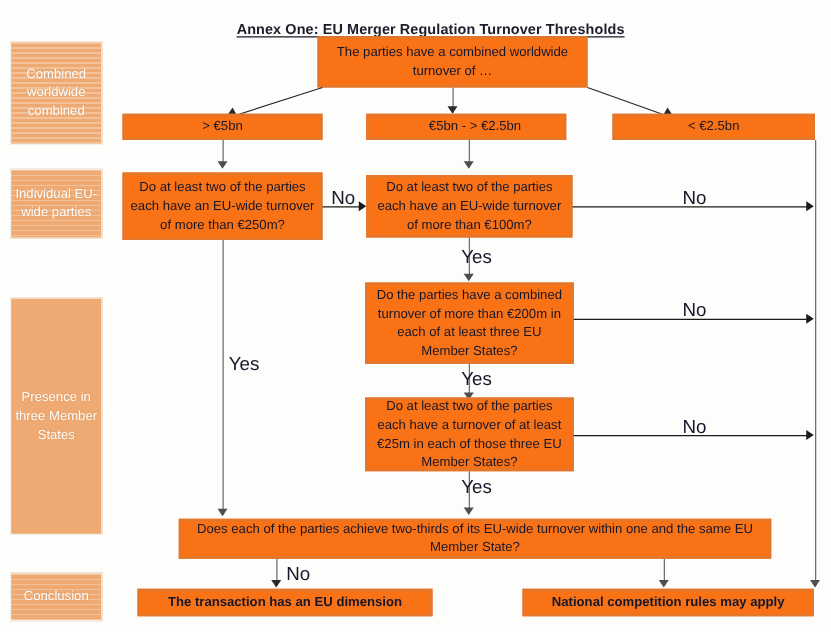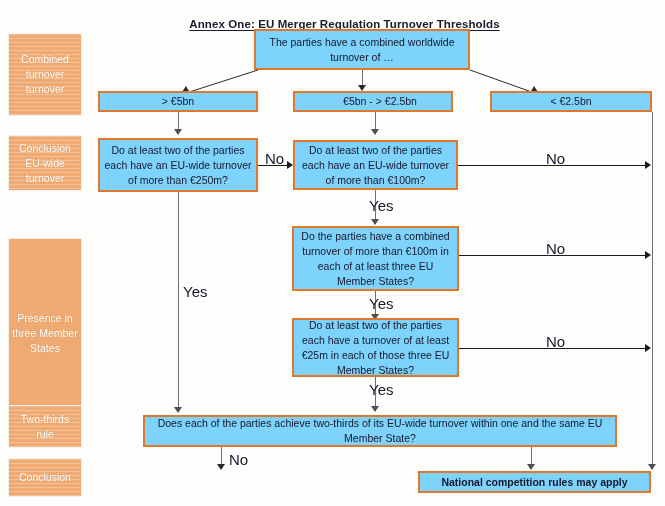--- a/index.html
+++ b/index.html
@@ -57,21 +57,21 @@
     text-shadow: 0 0 1px rgba(150,80,20,0.35);
   }
   .stage.plain {
     background-image: none;
   }
 
   
   .box {
     position: absolute;
     box-sizing: border-box;
-    background: #7dd3fc;
+    background: #f97316;
     border: 2px solid #e2762a;
     color: #17172b;
     font-size: 10.5px;
     line-height: 15px;
     text-align: center;
     display: flex;
     align-items: center;
     justify-content: center;
     padding: 2px 4px;
   }
@@ -123,34 +123,31 @@
   }
 </style>
 </head>
 <body>
 
 <div id="canvas">
 
   <div id="title">Annex One: EU Merger Regulation Turnover Thresholds</div>
 
   <div class="stage" style="top:33px;height:83px;">
-    <span>Combined turnover turnover</span>
+    <span>Combined worldwide combined</span>
   </div>
 
   <div class="stage" style="top:135px;height:56px;">
-    <span>Conclusion EU-wide turnover</span>
+    <span>Individual EU-wide parties</span>
   </div>
 
   <div class="stage plain" style="top:200px;height:190px;margin-top:38px;">
     <span>Presence in three Member States</span>
   </div>
 
-  <div class="stage" style="top:405px;height:43px;">
-    <span>Two-thirds rule</span>
-  </div>
 
   <div class="stage" style="top:458px;height:39px;">
     <span>Conclusion</span>
   </div>
 
   <div class="box" style="left:254px;top:29px;width:216px;height:41px;">
     <span>The parties have a combined worldwide turnover of …</span>
   </div>
 
   <svg class="diag" style="left:170px;top:68px;" width="90" height="34">
@@ -205,21 +202,21 @@
 
   <div class="vline" style="left:178px;top:192px;height:220px;"></div>
   <div class="arrow-down" style="left:174px;top:407px;"></div>
   <div class="elabel" style="left:183px;top:283px;">Yes</div>
 
   <div class="vline" style="left:375px;top:190px;height:32px;"></div>
   <div class="arrow-down" style="left:371px;top:219px;"></div>
   <div class="elabel" style="left:369px;top:197px;">Yes</div>
 
   <div class="box" style="left:292px;top:226px;width:167px;height:65px;">
-    <span>Do the parties have a combined turnover of more than €100m in each of at least three EU Member States?</span>
+    <span>Do the parties have a combined turnover of more than €200m in each of at least three EU Member States?</span>
   </div>
 
   <div class="hline" style="left:459px;top:255px;width:188px;"></div>
   <div class="arrow-right" style="left:645px;top:251px;"></div>
   <div class="elabel" style="left:546px;top:240px;">No</div>
 
   <div class="vline" style="left:375px;top:291px;height:27px;"></div>
   <div class="arrow-down" style="left:371px;top:314px;"></div>
   <div class="elabel" style="left:369px;top:295px;">Yes</div>
 
@@ -239,18 +236,21 @@
     <span>Does each of the parties achieve two-thirds of its EU-wide turnover within one and the same EU Member State?</span>
   </div>
 
   <div class="vline" style="left:221px;top:447px;height:21px;"></div>
   <div class="arrow-down dark" style="left:217px;top:464px;"></div>
   <div class="elabel" style="left:229px;top:451px;">No</div>
 
   <div class="vline" style="left:531px;top:447px;height:21px;"></div>
   <div class="arrow-down" style="left:527px;top:464px;"></div>
 
+  <div class="box bold-text" style="left:110px;top:471px;width:236px;height:22px;">
+    <span>The transaction has an EU dimension</span>
+  </div>
 
   <div class="box bold-text" style="left:418px;top:471px;width:233px;height:22px;">
     <span>National competition rules may apply</span>
   </div>
 
 </div>
 
 </body></html>

